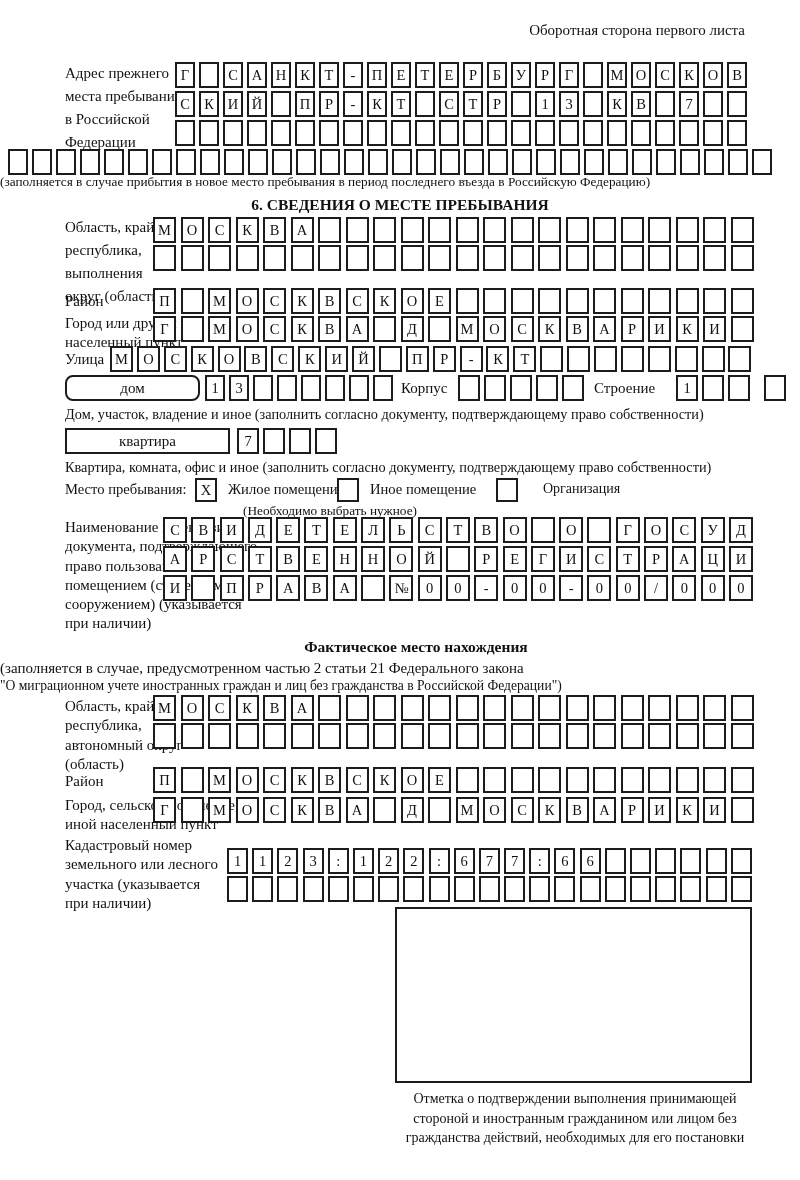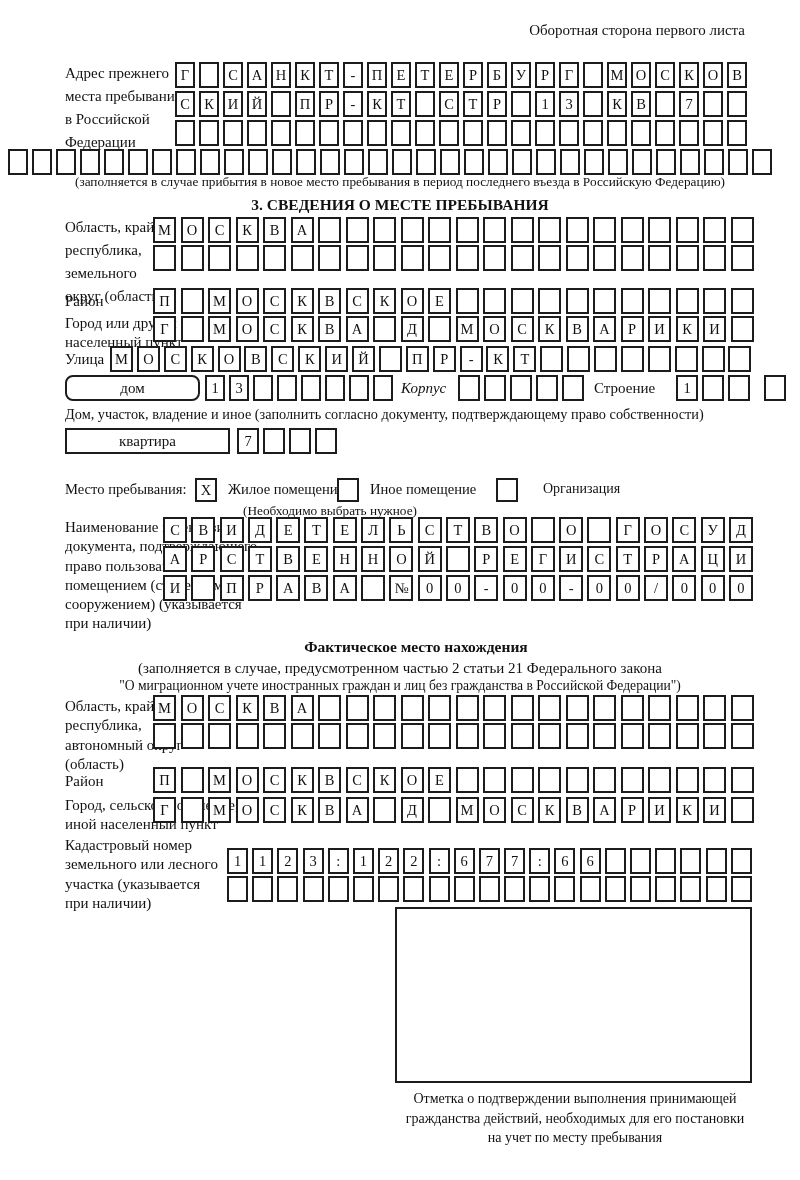--- a/index.html
+++ b/index.html
@@ -3,21 +3,21 @@
 <meta charset="utf-8">
 <style>
   html,body{margin:0;padding:0;background:#888;}
   .page{
     position:relative;width:800px;height:1180px;margin:0 auto;background:#ffffff;
     font-family:"Liberation Serif", serif;color:#111;overflow:hidden;
   }
   .abs{position:absolute;}
   .lbl{font-size:15px;line-height:23px;}
   .lbl-tight{font-size:15px;line-height:19.3px;}
-  .note{font-size:13.3px;text-align:center;width:800px;left:0;}
+  .note{font-size:13.3px;width:800px;left:0;}
   .title{font-size:15.5px;font-weight:bold;text-align:center;width:800px;left:0;}
   .cells{display:flex;}
   .cell{
     box-sizing:border-box;flex:none;height:26px;border:2px solid #1c1c1c;
     text-align:center;font-size:14.5px;line-height:22px;background:#fff;
   }
   .p24  .cell{width:20px;margin-right:4px;}
   .p275 .cell{width:23px;margin-right:4.5px;}
   .p269 .cell{width:23px;margin-right:3.9px;}
   .p283 .cell{width:24px;margin-right:4.3px;}
@@ -154,26 +154,26 @@
       <span class="cell"></span>
       <span class="cell"></span>
       <span class="cell"></span>
       <span class="cell"></span>
       <span class="cell"></span>
       <span class="cell"></span>
       <span class="cell"></span>
     </div>
   <div class="abs note" style="top:174px;">(заполняется в случае прибытия в новое место пребывания в период последнего въезда в Российскую Федерацию)</div>
 
-  <div class="abs title" style="top:196px;">3. СВЕДЕНИЯ О МЕСТЕ ПРЕБЫВАНИЯ</div>
+  <div class="abs title" style="top:196px;">6. СВЕДЕНИЯ О МЕСТЕ ПРЕБЫВАНИЯ</div>
 
   <div class="abs lbl" style="left:65px;top:216px;width:120px;">
       <div>Область, край,</div>
       <div>республика,</div>
-      <div>земельного</div>
+      <div>выполнения</div>
       <div>округ (область)</div>
     </div>
   <div class="abs cells p275" style="left:153px;top:217px;">
       <span class="cell">М</span>
       <span class="cell">О</span>
       <span class="cell">С</span>
       <span class="cell">К</span>
       <span class="cell">В</span>
       <span class="cell">А</span>
       <span class="cell"></span>
@@ -305,21 +305,21 @@
   <div class="abs cells p24" style="left:205px;top:375px;">
       <span class="cell">1</span>
       <span class="cell">3</span>
       <span class="cell"></span>
       <span class="cell"></span>
       <span class="cell"></span>
       <span class="cell"></span>
       <span class="cell"></span>
       <span class="cell"></span>
     </div>
-  <div class="abs lbl" style="left:401px;top:377px;font-style:italic;">Корпус</div>
+  <div class="abs lbl" style="left:401px;top:377px;">Корпус</div>
   <div class="abs cells p26" style="left:458px;top:375px;">
       <span class="cell"></span>
       <span class="cell"></span>
       <span class="cell"></span>
       <span class="cell"></span>
       <span class="cell"></span>
     </div>
   <div class="abs lbl" style="left:594px;top:377px;">Строение</div>
   <div class="abs cells p26" style="left:676px;top:375px;">
       <span class="cell">1</span>
@@ -331,20 +331,21 @@
     </div>
   <div class="abs" style="left:65px;top:406px;font-size:14.3px;">Дом, участок, владение и иное (заполнить согласно документу, подтверждающему право собственности)</div>
 
   <div class="abs wideline" style="left:65px;top:428px;width:165px;">квартира</div>
   <div class="abs cells p26" style="left:237px;top:428px;">
       <span class="cell">7</span>
       <span class="cell"></span>
       <span class="cell"></span>
       <span class="cell"></span>
     </div>
+  <div class="abs" style="left:65px;top:459px;font-size:14.3px;">Квартира, комната, офис и иное (заполнить согласно документу, подтверждающему право собственности)</div>
 
   <div class="abs" style="left:65px;top:481px;font-size:14.6px;">Место пребывания:</div>
   <span class="abs chk" style="left:195px;top:478px;">X</span>
   <div class="abs" style="left:228px;top:481px;font-size:14.6px;">Жилое помещение</div>
   <span class="abs chk" style="left:337px;top:478px;"></span>
   <div class="abs" style="left:370px;top:481px;font-size:14.6px;">Иное помещение</div>
   <span class="abs chk" style="left:496px;top:478px;"></span>
   <div class="abs" style="left:543px;top:481px;font-size:14px;">Организация</div>
   <div class="abs" style="left:170px;top:503px;width:320px;text-align:center;font-size:13.3px;">(Необходимо выбрать нужное)</div>
 
@@ -589,17 +590,17 @@
       <span class="cell"></span>
       <span class="cell"></span>
       <span class="cell"></span>
       <span class="cell"></span>
       <span class="cell"></span>
     </div>
 
   <div class="abs stamp" style="left:395px;top:907px;width:357px;height:176px;"></div>
   <div class="abs cap" style="left:385px;top:1089px;width:380px;">
       <div>Отметка о подтверждении выполнения принимающей</div>
+      <div>стороной и иностранным гражданином или лицом без</div>
       <div>гражданства действий, необходимых для его постановки</div>
-      <div>на учет по месту пребывания</div>
     </div>
 
 </div>
 
 </body></html>

